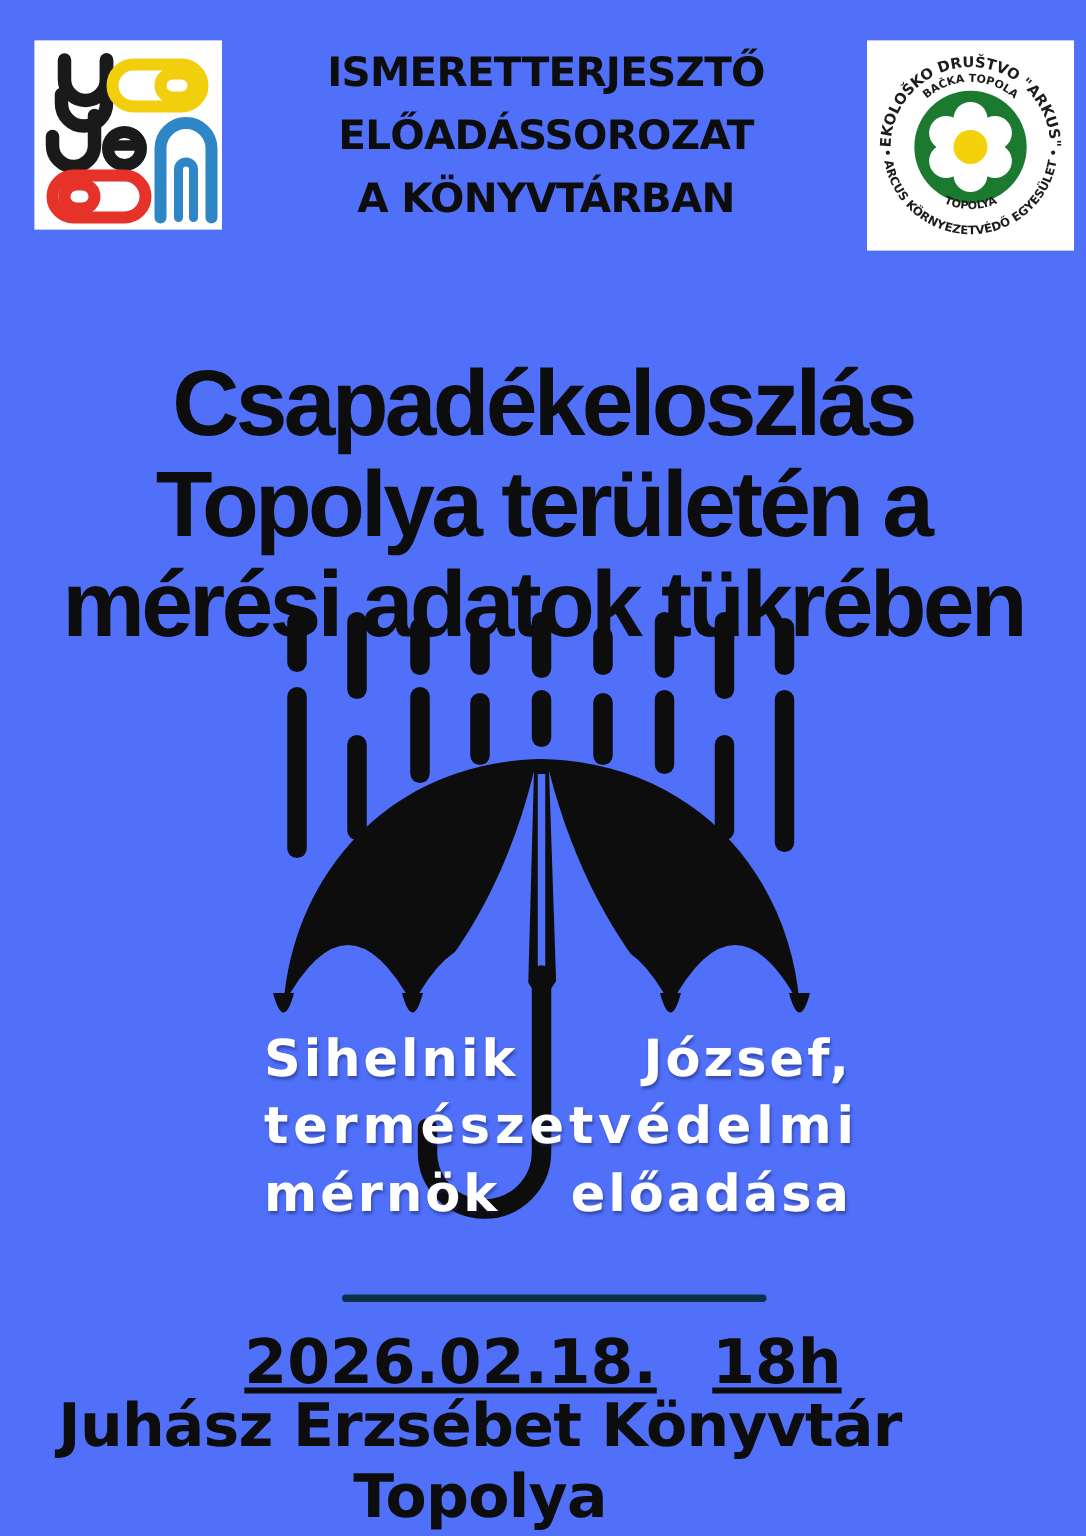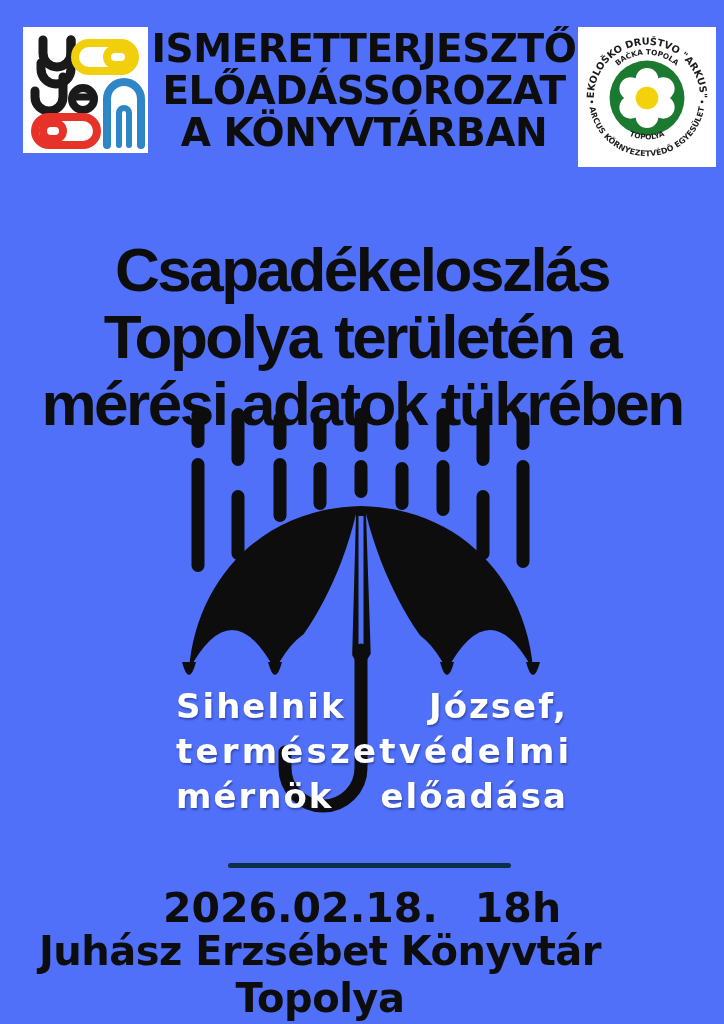--- a/index.html
+++ b/index.html
@@ -7,21 +7,21 @@
     position:relative; width:724px; height:1024px; overflow:hidden;
     background:var(--bg,#5070fa);
     font-family:"DejaVu Sans", sans-serif;
   }
   .logo-box{position:absolute; background:#fff;}
   .logo-left{left:23px; top:27px; width:125px; height:126px;}
   .logo-right{left:578px; top:27px; width:138px; height:140px;}
   .header-text{
     position:absolute; left:148px; top:28px; width:432px;
     text-align:center; color:var(--ink,#0d0d0d);
-    font-size:39px; font-weight:bold; line-height:42px; letter-spacing:-0.5px;
+    font-size:27px; font-weight:bold; line-height:42px; letter-spacing:-0.5px;
     white-space:nowrap;
   }
   .title{
     position:absolute; left:0; top:236px; width:724px;
     text-align:center; color:var(--ink,#0d0d0d);
     font-family:"Liberation Sans", sans-serif;
     font-size:62px; font-weight:bold; line-height:67px; letter-spacing:-2.5px;
     white-space:nowrap;
   }
   .umbrella-wrap{position:absolute; left:160px; top:398px; width:404px; height:440px;}
@@ -32,21 +32,21 @@
   }
   .speaker-row{display:flex; justify-content:space-between; letter-spacing:2px; white-space:nowrap;text-align:right;}
   .speaker-row.single{display:block; text-align:left; letter-spacing:3.2px;}
   .divider{
     position:absolute; left:228px; top:863px; width:283px; height:5px;
     border-radius:3px; background:var(--divider,#0d3049);
   }
   .date-row{
     position:absolute; left:0; top:884px; width:724px;
     display:flex; justify-content:center; gap:37px;
-    color:var(--ink,#0d0d0d); font-size:41px; font-weight:bold; white-space:nowrap;
+    color:var(--ink,#0d0d0d); font-size:41px; font-weight:bold; white-space:nowrap;text-decoration:underline;
   }
   .venue{
     position:absolute; left:0; top:928px; width:640px; text-align:center;
     color:var(--ink,#0d0d0d); font-size:40px; font-weight:bold; line-height:47px;
     letter-spacing:-0.5px; white-space:nowrap;
   }
   .arc-text{font-family:"DejaVu Sans", sans-serif; font-weight:bold; fill:#1c1c1c;}
 </style>
 </head>
 <body>

